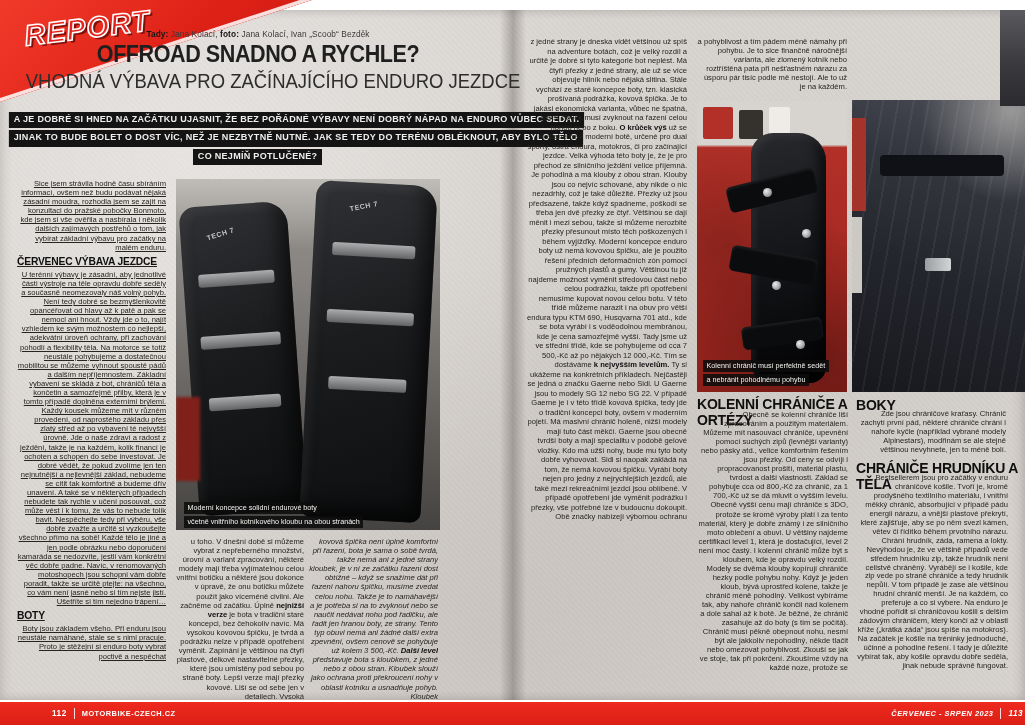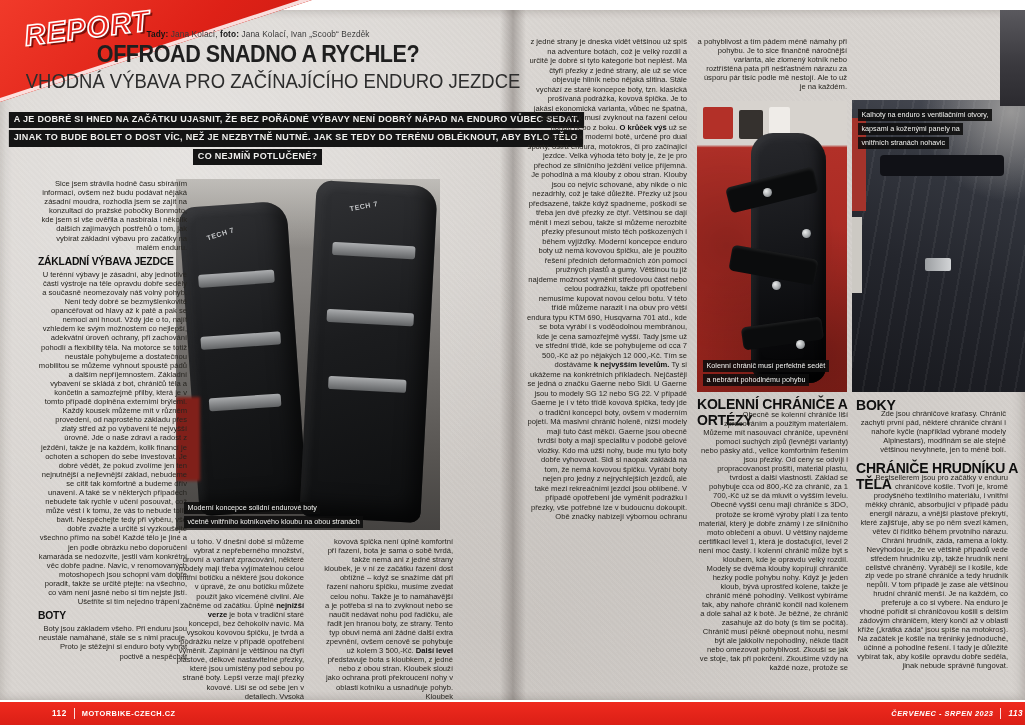--- a/index.html
+++ b/index.html
@@ -69,23 +69,23 @@
   }
 
   
   .col { position:absolute; font-size:7.6px; line-height:9.1px; color:#26241f;
     overflow:hidden; text-align:left; }
   .col p { margin:0;text-align:right; }
   .col .h { font-weight:bold; font-size:10.3px; line-height:12px; color:#0f0f0f;
     letter-spacing:-.2px; margin:4px 0 2px; }
   .col b { color:#0f0f0f; }
 
-  .lp-col1 { left:38px;  top:179px; width:149px; height:520px; }
+  .lp-col1 { left:17px;  top:179px; width:149px; height:520px;text-decoration:underline; }
   .lp-col2 { left:176px; top:537px; width:128px; height:162px; }
-  .lp-col3 { left:324px; top:537px; width:129px; height:162px; }
+  .lp-col3 { left:309px; top:537px; width:129px; height:162px;font-style:italic; }
 
   .rp-col1    { left:527px; top:37px;  width:160px; height:662px; line-height:9.5px; }
   .rp-col2top { left:697px; top:37px;  width:150px; height:62px; }
   .rp-col2bot { left:697px; top:410px; width:151px; height:289px; line-height:9.05px; }
   .rp-col3top { left:856px; top:37px;  width:142px; height:68px; }
   .rp-hips    { left:856px; top:409px; width:150px; height:50px; }
   .rp-chest   { left:856px; top:474px; width:152px; height:225px; line-height:8.95px; }
   .rp-h { position:absolute; font-weight:bold; font-size:14px; color:#0f0f0f; letter-spacing:-.2px; }
 
   
@@ -213,21 +213,21 @@
   <div class="title">OFFROAD SNADNO A RYCHLE?</div>
   <div class="subtitle">VHODNÁ VÝBAVA PRO ZAČÍNAJÍCÍHO ENDURO JEZDCE</div>
   <div class="lead">
     <div class="ln"><span>A JE DOBRÉ SI HNED NA ZAČÁTKU UJASNIT, ŽE BEZ POŘÁDNÉ VÝBAVY NENÍ DOBRÝ NÁPAD NA ENDURO VŮBEC SEDAT.</span></div>
     <div class="ln"><span>JINAK TO BUDE BOLET O DOST VÍC, NEŽ JE NEZBYTNĚ NUTNÉ. JAK SE TEDY DO TERÉNU OBLÉKNOUT, ABY BYLO TĚLO</span></div>
     <div class="ln"><span>CO NEJMÍŇ POTLUČENÉ?</span></div>
   </div>
 
   <div class="col lp-col1">
     <p>Sice jsem strávila hodně času sbíráním informací, ovšem než budu podávat nějaká zásadní moudra, rozhodla jsem se zajít na konzultaci do pražské pobočky Bonmoto, kde jsem si vše ověřila a nasbírala i několik dalších zajímavých postřehů o tom, jak vybírat základní výbavu pro začátky na malém enduru.</p>
-    <div class="h">ZÁKLADNÍ VÝBAVA JEZDCE</div>
+    <div class="h">ČERVENEC VÝBAVA JEZDCE</div>
     <p>U terénní výbavy je zásadní, aby jednotlivé části výstroje na těle opravdu dobře seděly a současně neomezovaly náš volný pohyb. Není tedy dobré se bezmyšlenkovitě opancéřovat od hlavy až k patě a pak se nemoci ani hnout. Vždy jde o to, najít vzhledem ke svým možnostem co nejlepší, adekvátní úroveň ochrany, při zachování pohodlí a flexibility těla. Na motorce se totiž neustále pohybujeme a dostatečnou mobilitou se můžeme vyhnout spoustě pádů a dalším nepříjemnostem. Základní vybavení se skládá z bot, chráničů těla a končetin a samozřejmě přilby, která je v tomto případě doplněna externími brýlemi. Každý kousek můžeme mít v různém provedení, od naprostého základu přes zlatý střed až po vybavení té nejvyšší úrovně. Jde o naše zdraví a radost z ježdění, takže je na každém, kolik financí je ochoten a schopen do sebe investovat. Je dobré vědět, že pokud zvolíme jen ten nejnutnější a nejlevnější základ, nebudeme se cítit tak komfortně a budeme dřív unavení. A také se v některých případech nebudete tak rychle v učení posouvat, což může vést i k tomu, že vás to nebude tolik bavit. Nespěchejte tedy při výběru, vše dobře zvažte a určitě si vyzkoušejte všechno přímo na sobě! Každé tělo je jiné a jen podle obrázku nebo doporučení kamaráda se nedozvíte, jestli vám konkrétní věc dobře padne. Navíc, v renomovaných motoshopech jsou schopni vám dobře poradit, takže se určitě ptejte: na všechno, co vám není jasné nebo si tím nejste jistí. Ušetříte si tím nejedno trápení…</p>
     <div class="h">BOTY</div>
     <p>Boty jsou základem všeho. Při enduru jsou neustále namáhané, stále se s nimi pracuje. Proto je stěžejní si enduro boty vybrat poctivě a nespěchat</p>
   </div>
 
   <div class="cap" style="left:184px; top:500px; width:250px;">
     <div class="ln"><span>Moderní koncepce solidní endurové boty</span></div>
     <div class="ln"><span>včetně vnitřního kotníkového kloubu na obou stranách</span></div>
   </div>
 
@@ -251,25 +251,20 @@
     <div class="ln"><span>Kolenní chránič musí perfektně sedět</span></div>
     <div class="ln"><span>a nebránit pohodlnému pohybu</span></div>
   </div>
 
   <div class="rp-h" style="left:697px; top:396px; width:152px;">KOLENNÍ CHRÁNIČE A ORTÉZY</div>
   <div class="col rp-col2bot">
     <p>Obecně se kolenní chrániče liší zpracováním a použitým materiálem. Můžeme mít nasouvací chrániče, upevnění pomocí suchých zipů (levnější varianty) nebo pásky atd., velice komfortním řešením jsou přezky. Od ceny se odvíjí i propracovanost prošití, materiál plastu, tvrdost a další vlastnosti. Základ se pohybuje cca od 800,-Kč za chránič, za 1 700,-Kč už se dá mluvit o vyšším levelu. Obecně vyšší cenu mají chrániče s 3DO, protože se kromě výroby platí i za tento materiál, který je dobře známý i ze silničního moto oblečení a obuvi. U většiny najdeme certifikaci level 1, která je dostačující, level 2 není moc častý. I kolenní chránič může být s kloubem, kde je opravdu velký rozdíl. Modely se dvěma klouby kopírují chrániče hezky podle pohybu nohy. Když je jeden kloub, bývá uprostřed kolene, takže je chránič méně pohodlný. Velikost vybíráme tak, aby nahoře chránič končil nad kolenem a dole sahal až k botě. Je běžné, že chránič zasahuje až do boty (s tím se počítá). Chránič musí pěkně obepnout nohu, nesmí být ale jakkoliv nepohodlný, někde tlačit nebo omezovat pohyblivost. Zkouší se jak ve stoje, tak při pokrčení. Zkoušíme vždy na každé noze, protože se</p>
   </div>
 
 
-  <div class="cap" style="left:858px; top:107px; width:155px;">
-    <div class="ln"><span>Kalhoty na enduro s ventilačními otvory,</span></div>
-    <div class="ln"><span>kapsami a koženými panely na</span></div>
-    <div class="ln"><span>vnitřních stranách nohavic</span></div>
-  </div>
 
   <div class="rp-h" style="left:856px; top:397px;">BOKY</div>
   <div class="col rp-hips">
     <p>Zde jsou chráničové kraťasy. Chránič zachytí první pád, některé chrániče chrání i nahoře kyčle (například vybrané modely Alpinestars), modřinám se ale stejně většinou nevyhnete, jen to méně bolí.</p>
   </div>
 
   <div class="rp-h" style="left:856px; top:460px;">CHRÁNIČE HRUDNÍKU A TĚLA</div>
   <div class="col rp-chest">
     <p>Bestsellerem jsou pro začátky v enduru chráničové košile. Tvoří je, kromě prodyšného textilního materiálu, i vnitřní měkký chránič, absorbující v případě pádu energii nárazu, a vnější plastové překrytí, které zajišťuje, aby se po něm svezl kámen, větev či řídítko během prvotního nárazu. Chrání hrudník, záda, ramena a lokty. Nevýhodou je, že ve většině případů vede středem hrudníku zip, takže hrudník není celistvě chráněný. Vyrábějí se i košile, kde zip vede po straně chrániče a tedy hrudník nepůlí. V tom případě je zase ale většinou hrudní chránič menší. Je na každém, co preferuje a co si vybere. Na enduro je vhodné pořídit si chráničovou košili s delším zádovým chráničem, který končí až v oblasti kříže („krátká záda“ jsou spíše na motokros). Na začátek je košile na tréninky jednoduché, účinné a pohodlné řešení. I tady je důležité vybírat tak, aby košile opravdu dobře seděla, jinak nebude správně fungovat.</p>
   </div>

